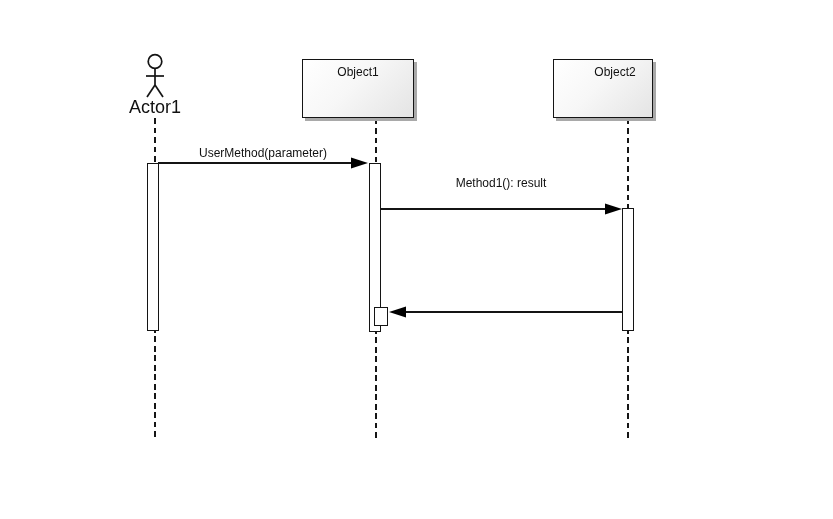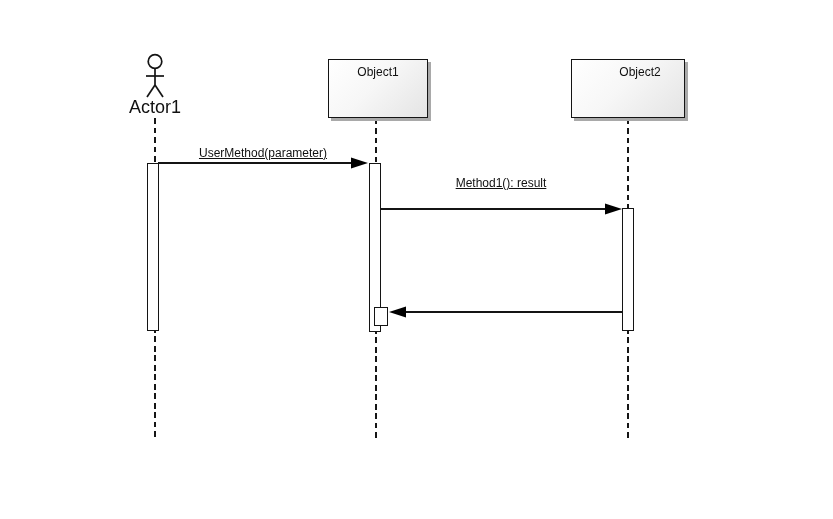--- a/index.html
+++ b/index.html
@@ -45,22 +45,22 @@
   .object-box {
     position: absolute;
     top: 59px;
     height: 59px;
     box-sizing: border-box;
     border: 1.4px solid #141414;
     background: linear-gradient(135deg, #ffffff 0%, #f7f7f7 45%, #e4e4e4 100%);
     box-shadow: 3px 3px 0 #a9a9a9;
     z-index: 2;
   }
-  #object-box-1 { left: 328px; width: 100px; }
-  #object-box-2 { left: 571px; width: 114px; padding-left: 24px; }
+  #object-box-1 { left: 302px; width: 112px; }
+  #object-box-2 { left: 553px; width: 100px; padding-left: 24px; }
   .object-label {
     display: block;
     margin-top: 5px;
     text-align: center;
     font-size: 12px;
     line-height: 14px;
   }
   
   .activation {
     position: absolute;
@@ -91,21 +91,20 @@
   #msg1-arrow { left: 351px; top: 157px; }
   #msg2-arrow { left: 605px; top: 203px; }
   #msg3-arrow { left: 389px; top: 306px; }
   .msg-label {
     position: absolute;
     text-align: center;
     font-size: 12px;
     line-height: 14px;
     z-index: 4;
     white-space: nowrap;
-    text-decoration: underline;
   }
   #msg1-label { left: 158px; top: 146px; width: 210px; }
   #msg2-label { left: 380px; top: 176px; width: 242px; }
   #msg3-label { left: 389px; top: 294px; width: 233px; }
 </style>
 </head>
 <body>
 
 <div class="canvas">
 

